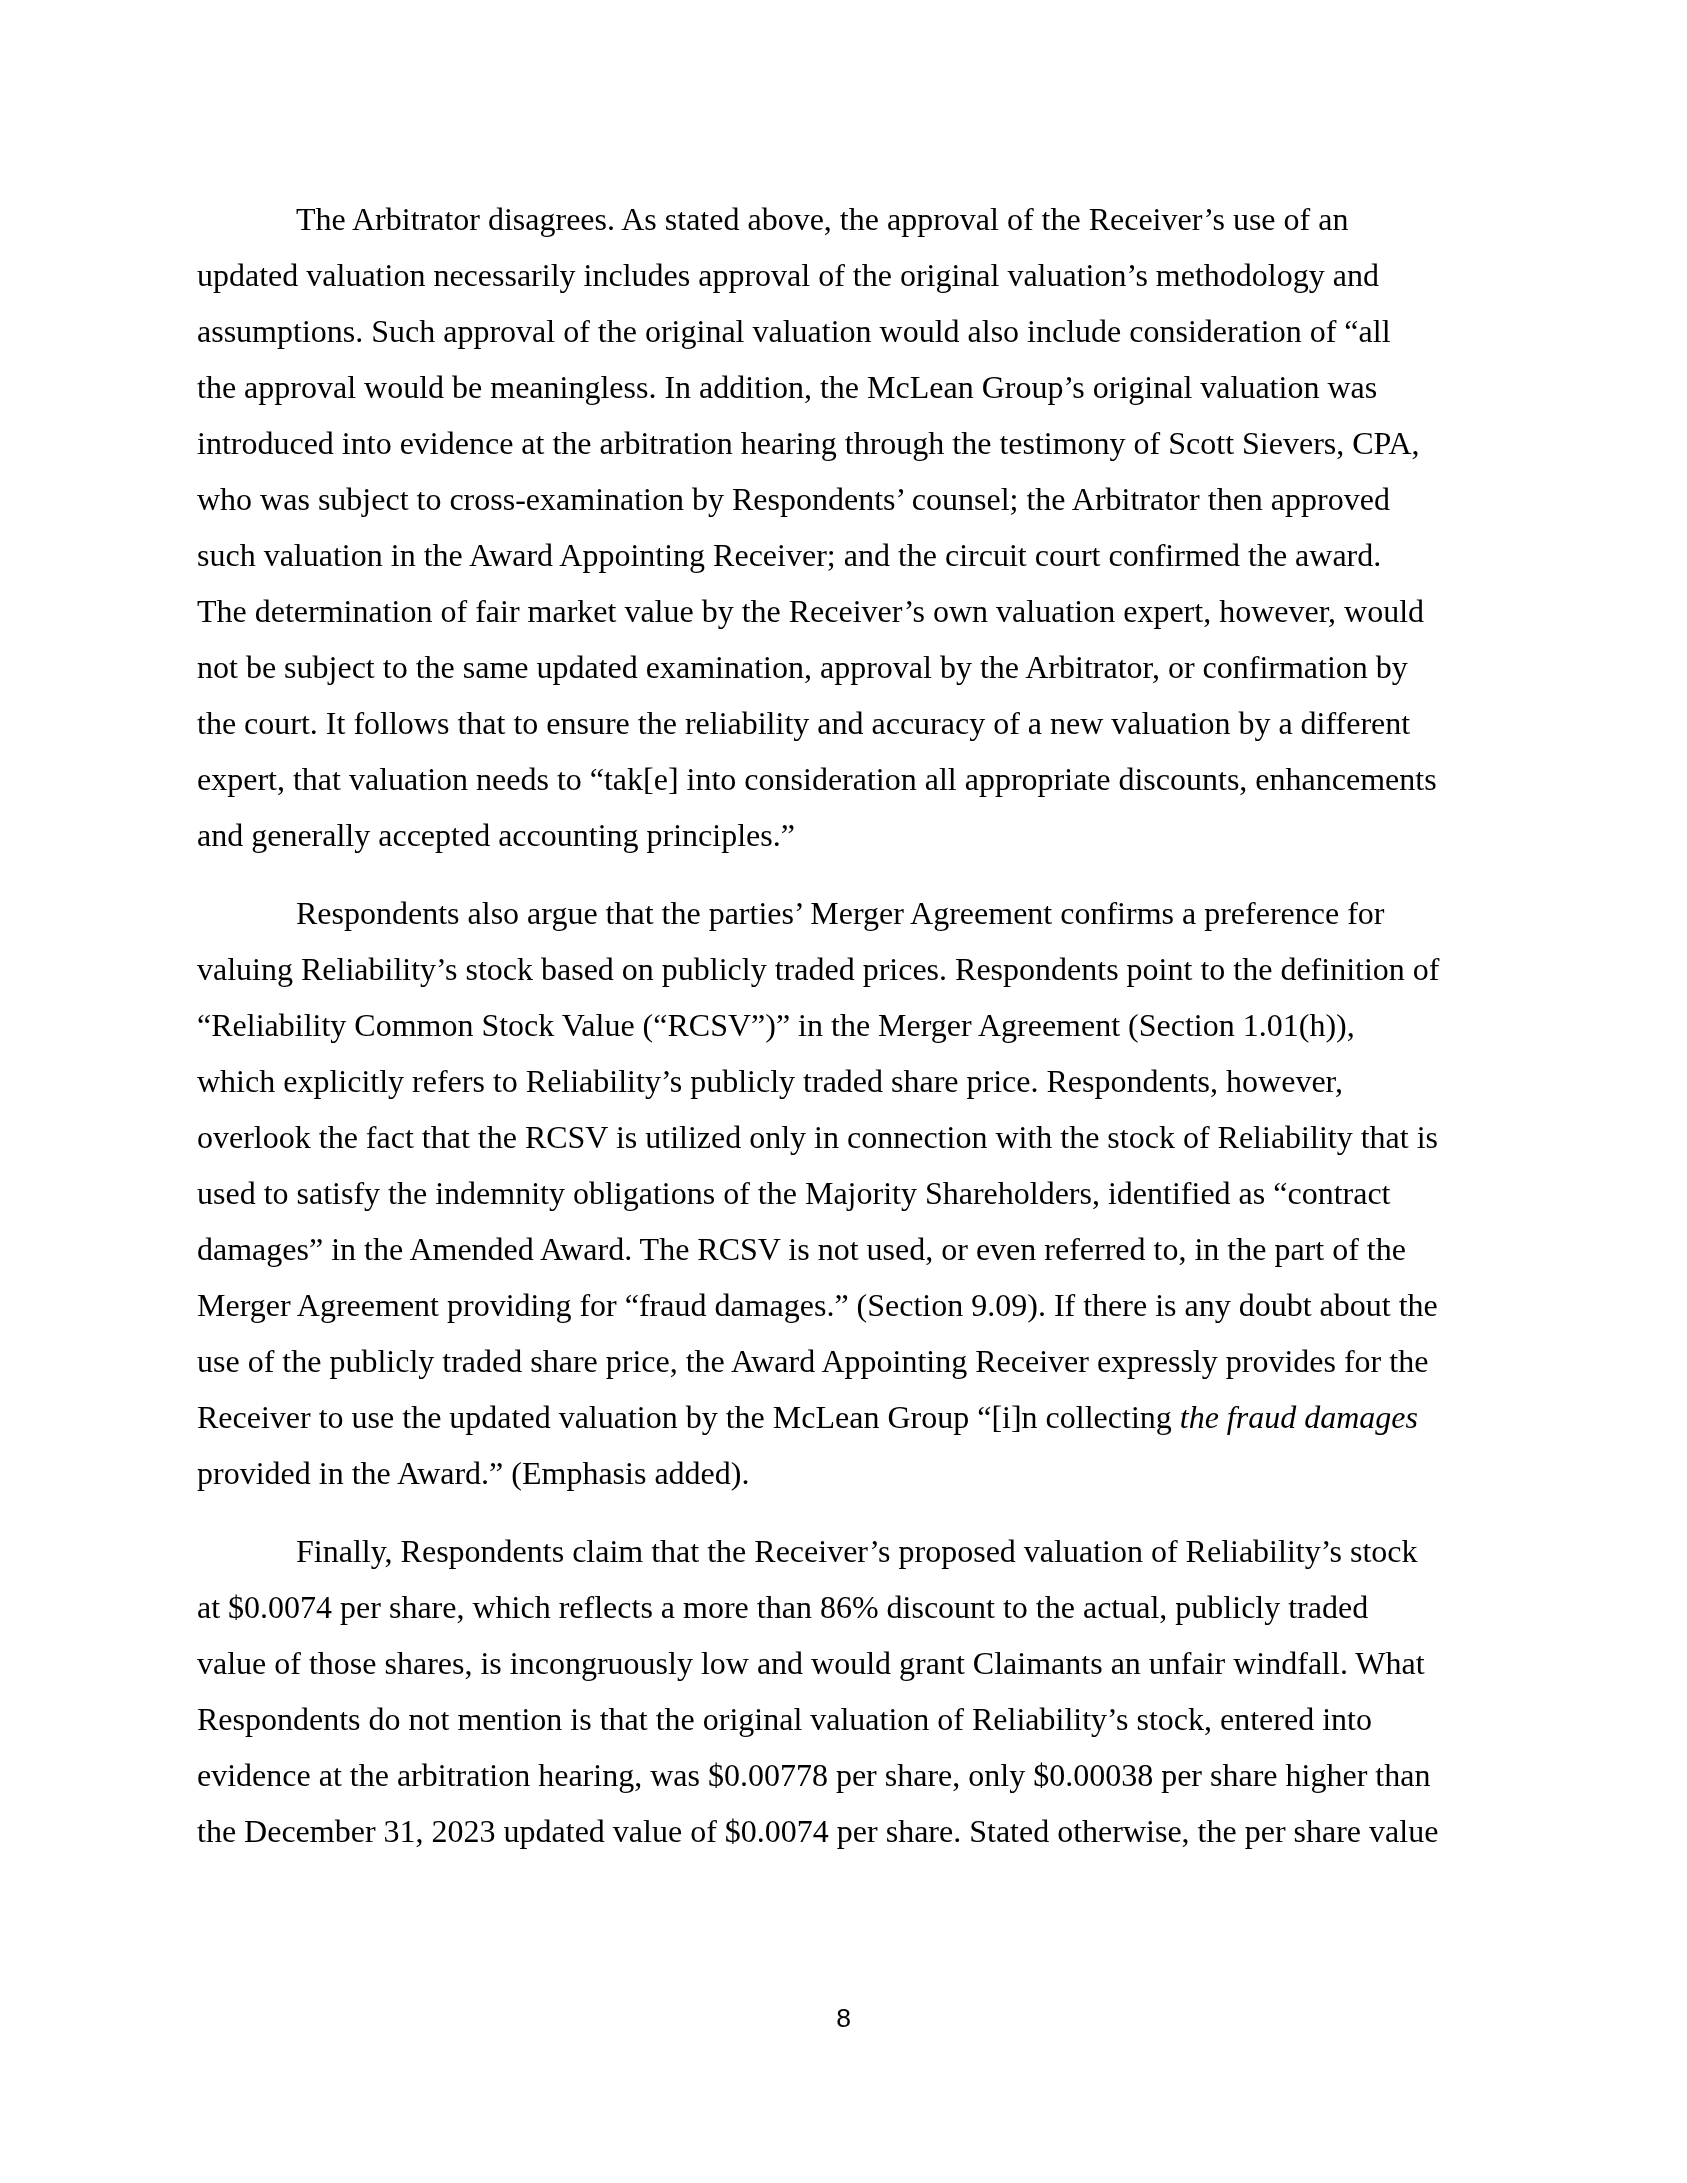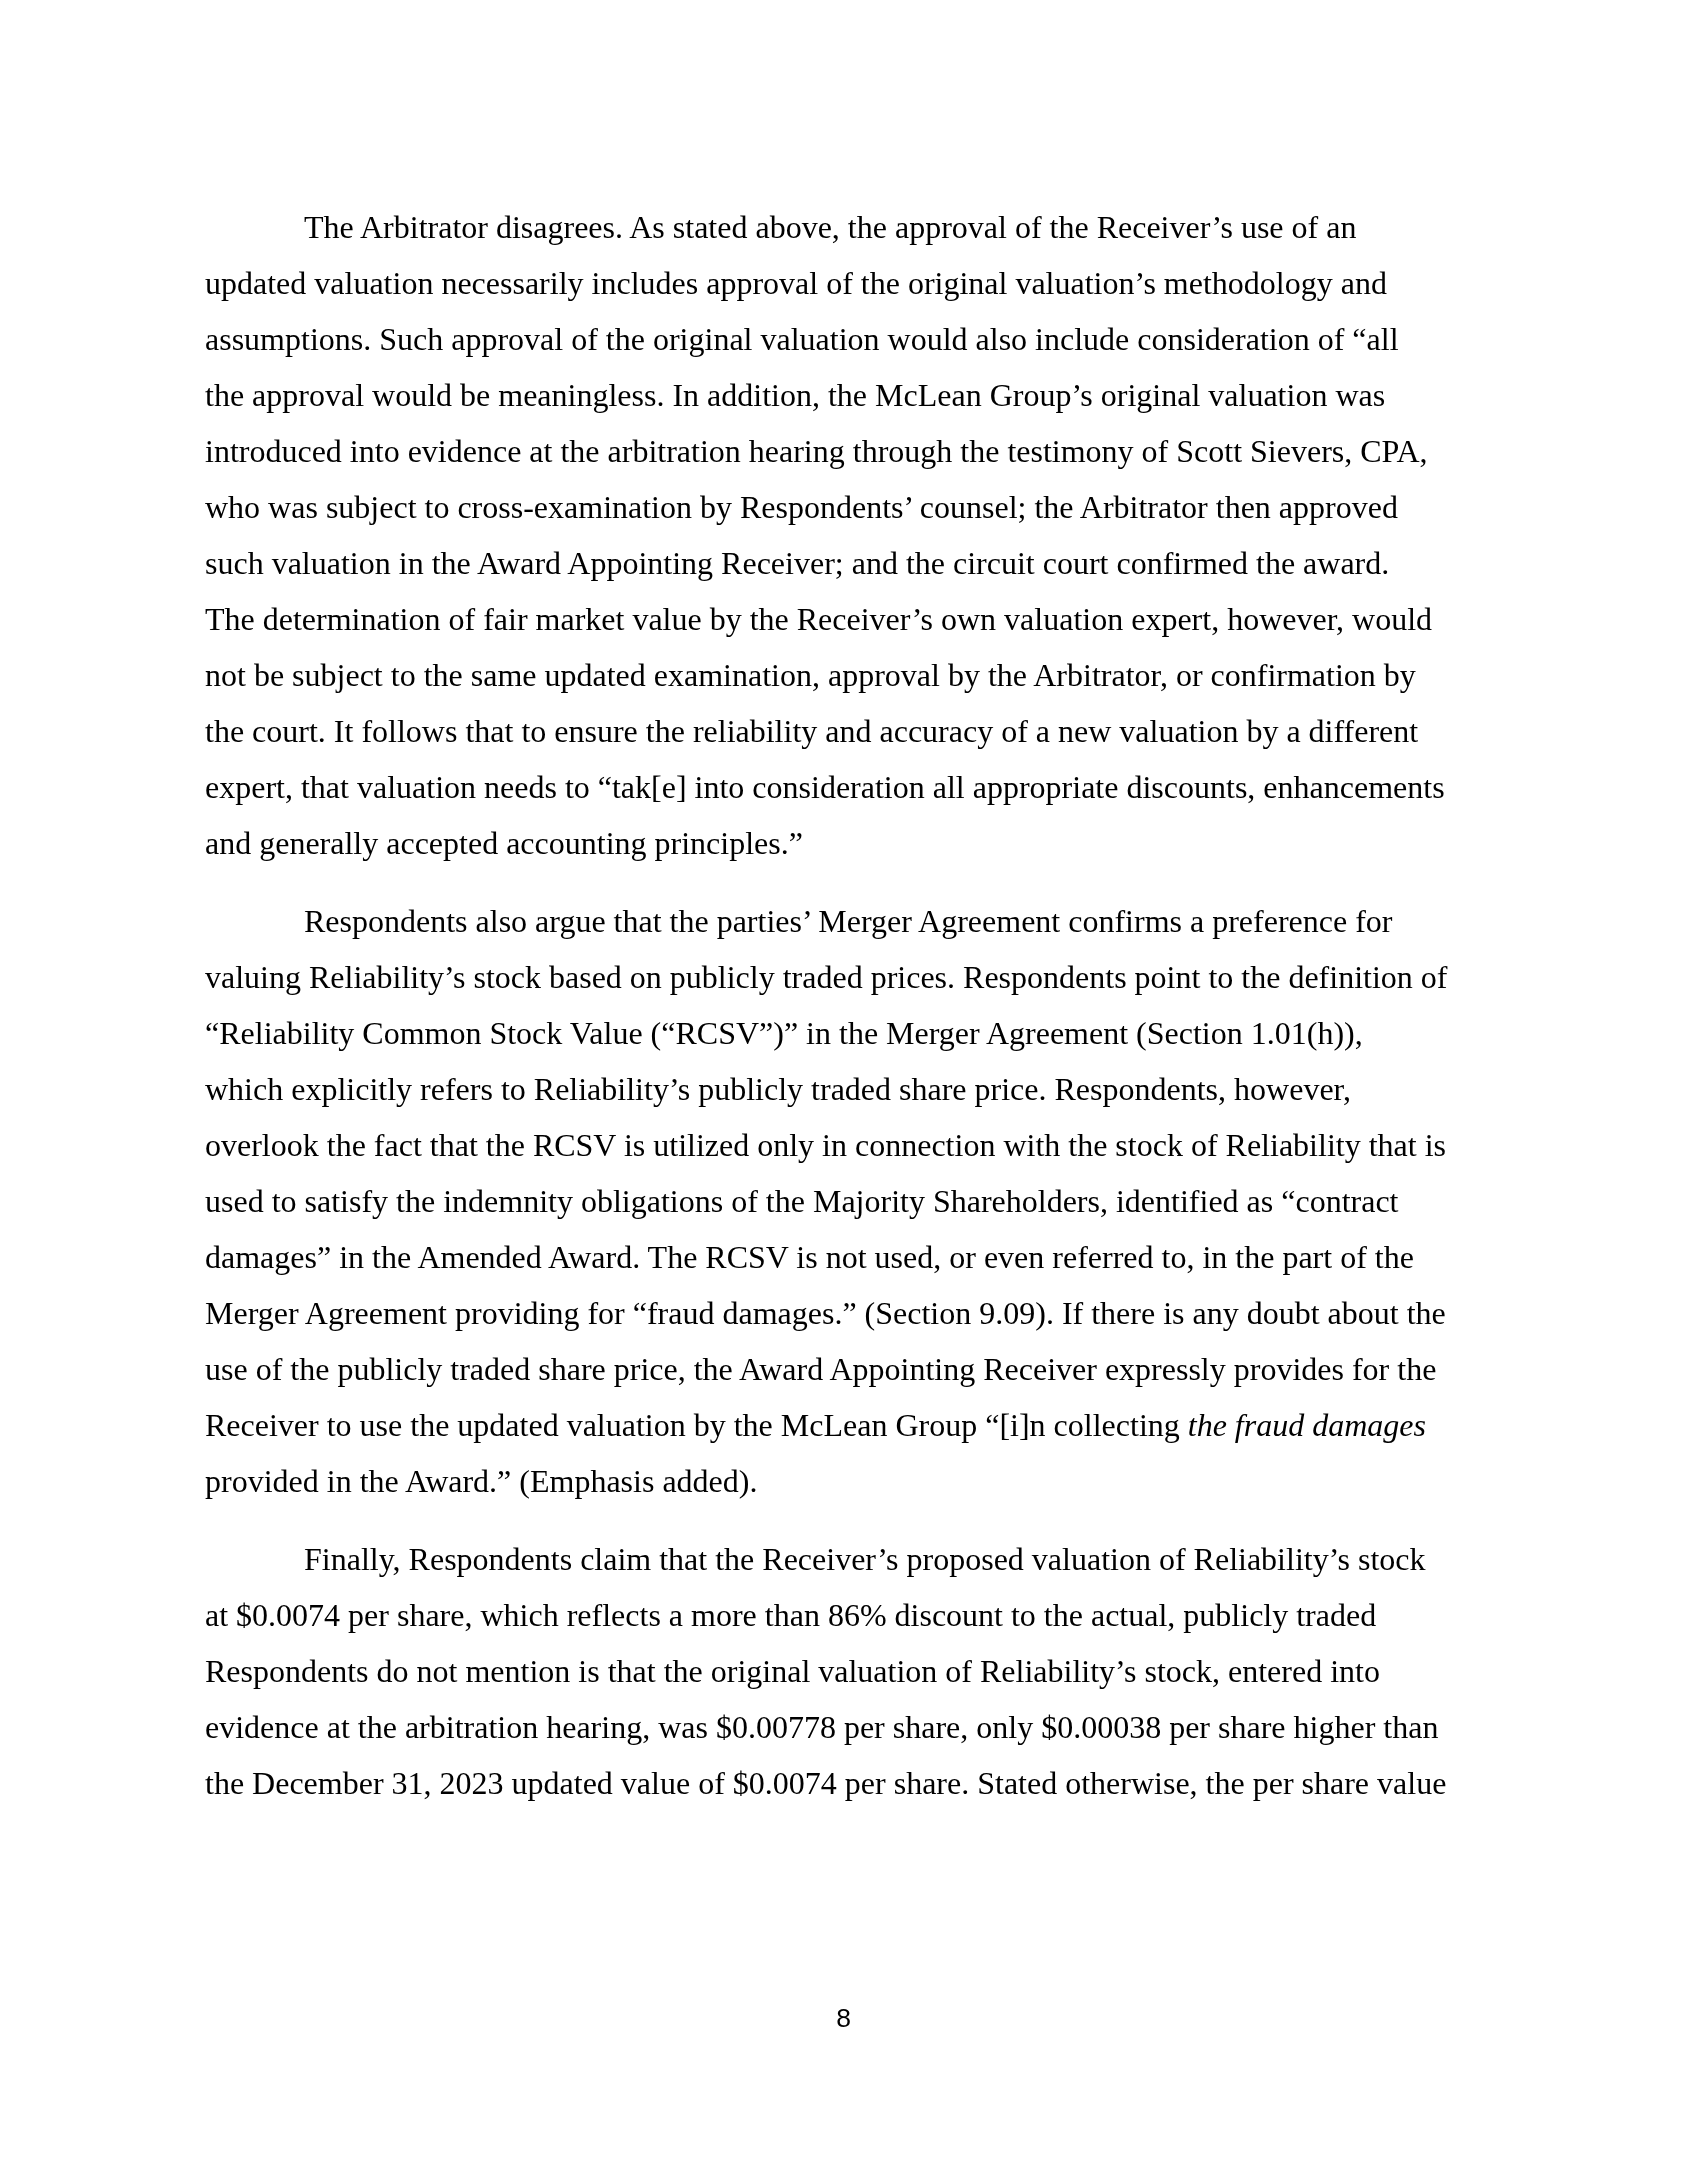--- a/index.html
+++ b/index.html
@@ -7,21 +7,21 @@
   .page {
     position: absolute;
     left: 197px;
     top: 191px;
     width: 1297px;
     font-family: "Liberation Serif", "DejaVu Serif", serif;
     font-size: 32px;
     line-height: 56px;
     color: #000000;
   }
-  .para { margin: 8px; text-indent: 99px; }
+  .para { margin: 0; text-indent: 99px; }
   .para + .para { margin-top: 22px; }
   .line { display: block; white-space: nowrap; text-indent: 0; }
   .line.first { padding-left: 99px; }
   .para .line { }
   em { font-style: italic; }
   .page-number {
     position: absolute;
     left: 0; right: 0;
     top: 2003px;
     text-align: center;
@@ -60,20 +60,21 @@
     <span class="line">damages” in the Amended Award. The RCSV is not used, or even referred to, in the part of the</span>
     <span class="line">Merger Agreement providing for “fraud damages.” (Section 9.09). If there is any doubt about the</span>
     <span class="line">use of the publicly traded share price, the Award Appointing Receiver expressly provides for the</span>
     <span class="line"><span>Receiver to use the updated valuation by the McLean Group “[i]n collecting </span><em>the fraud damages</em></span>
     <span class="line">provided in the Award.” (Emphasis added).</span>
   </div>
 
   <div class="para">
     <span class="line first">Finally, Respondents claim that the Receiver’s proposed valuation of Reliability’s stock</span>
     <span class="line">at $0.0074 per share, which reflects a more than 86% discount to the actual, publicly traded</span>
+    <span class="line">value of those shares, is incongruously low and would grant Claimants an unfair windfall. What</span>
     <span class="line">Respondents do not mention is that the original valuation of Reliability’s stock, entered into</span>
     <span class="line">evidence at the arbitration hearing, was $0.00778 per share, only $0.00038 per share higher than</span>
     <span class="line">the December 31, 2023 updated value of $0.0074 per share. Stated otherwise, the per share value</span>
   </div>
 
 </div>
 
 <div class="page-number">8</div>
 
 

